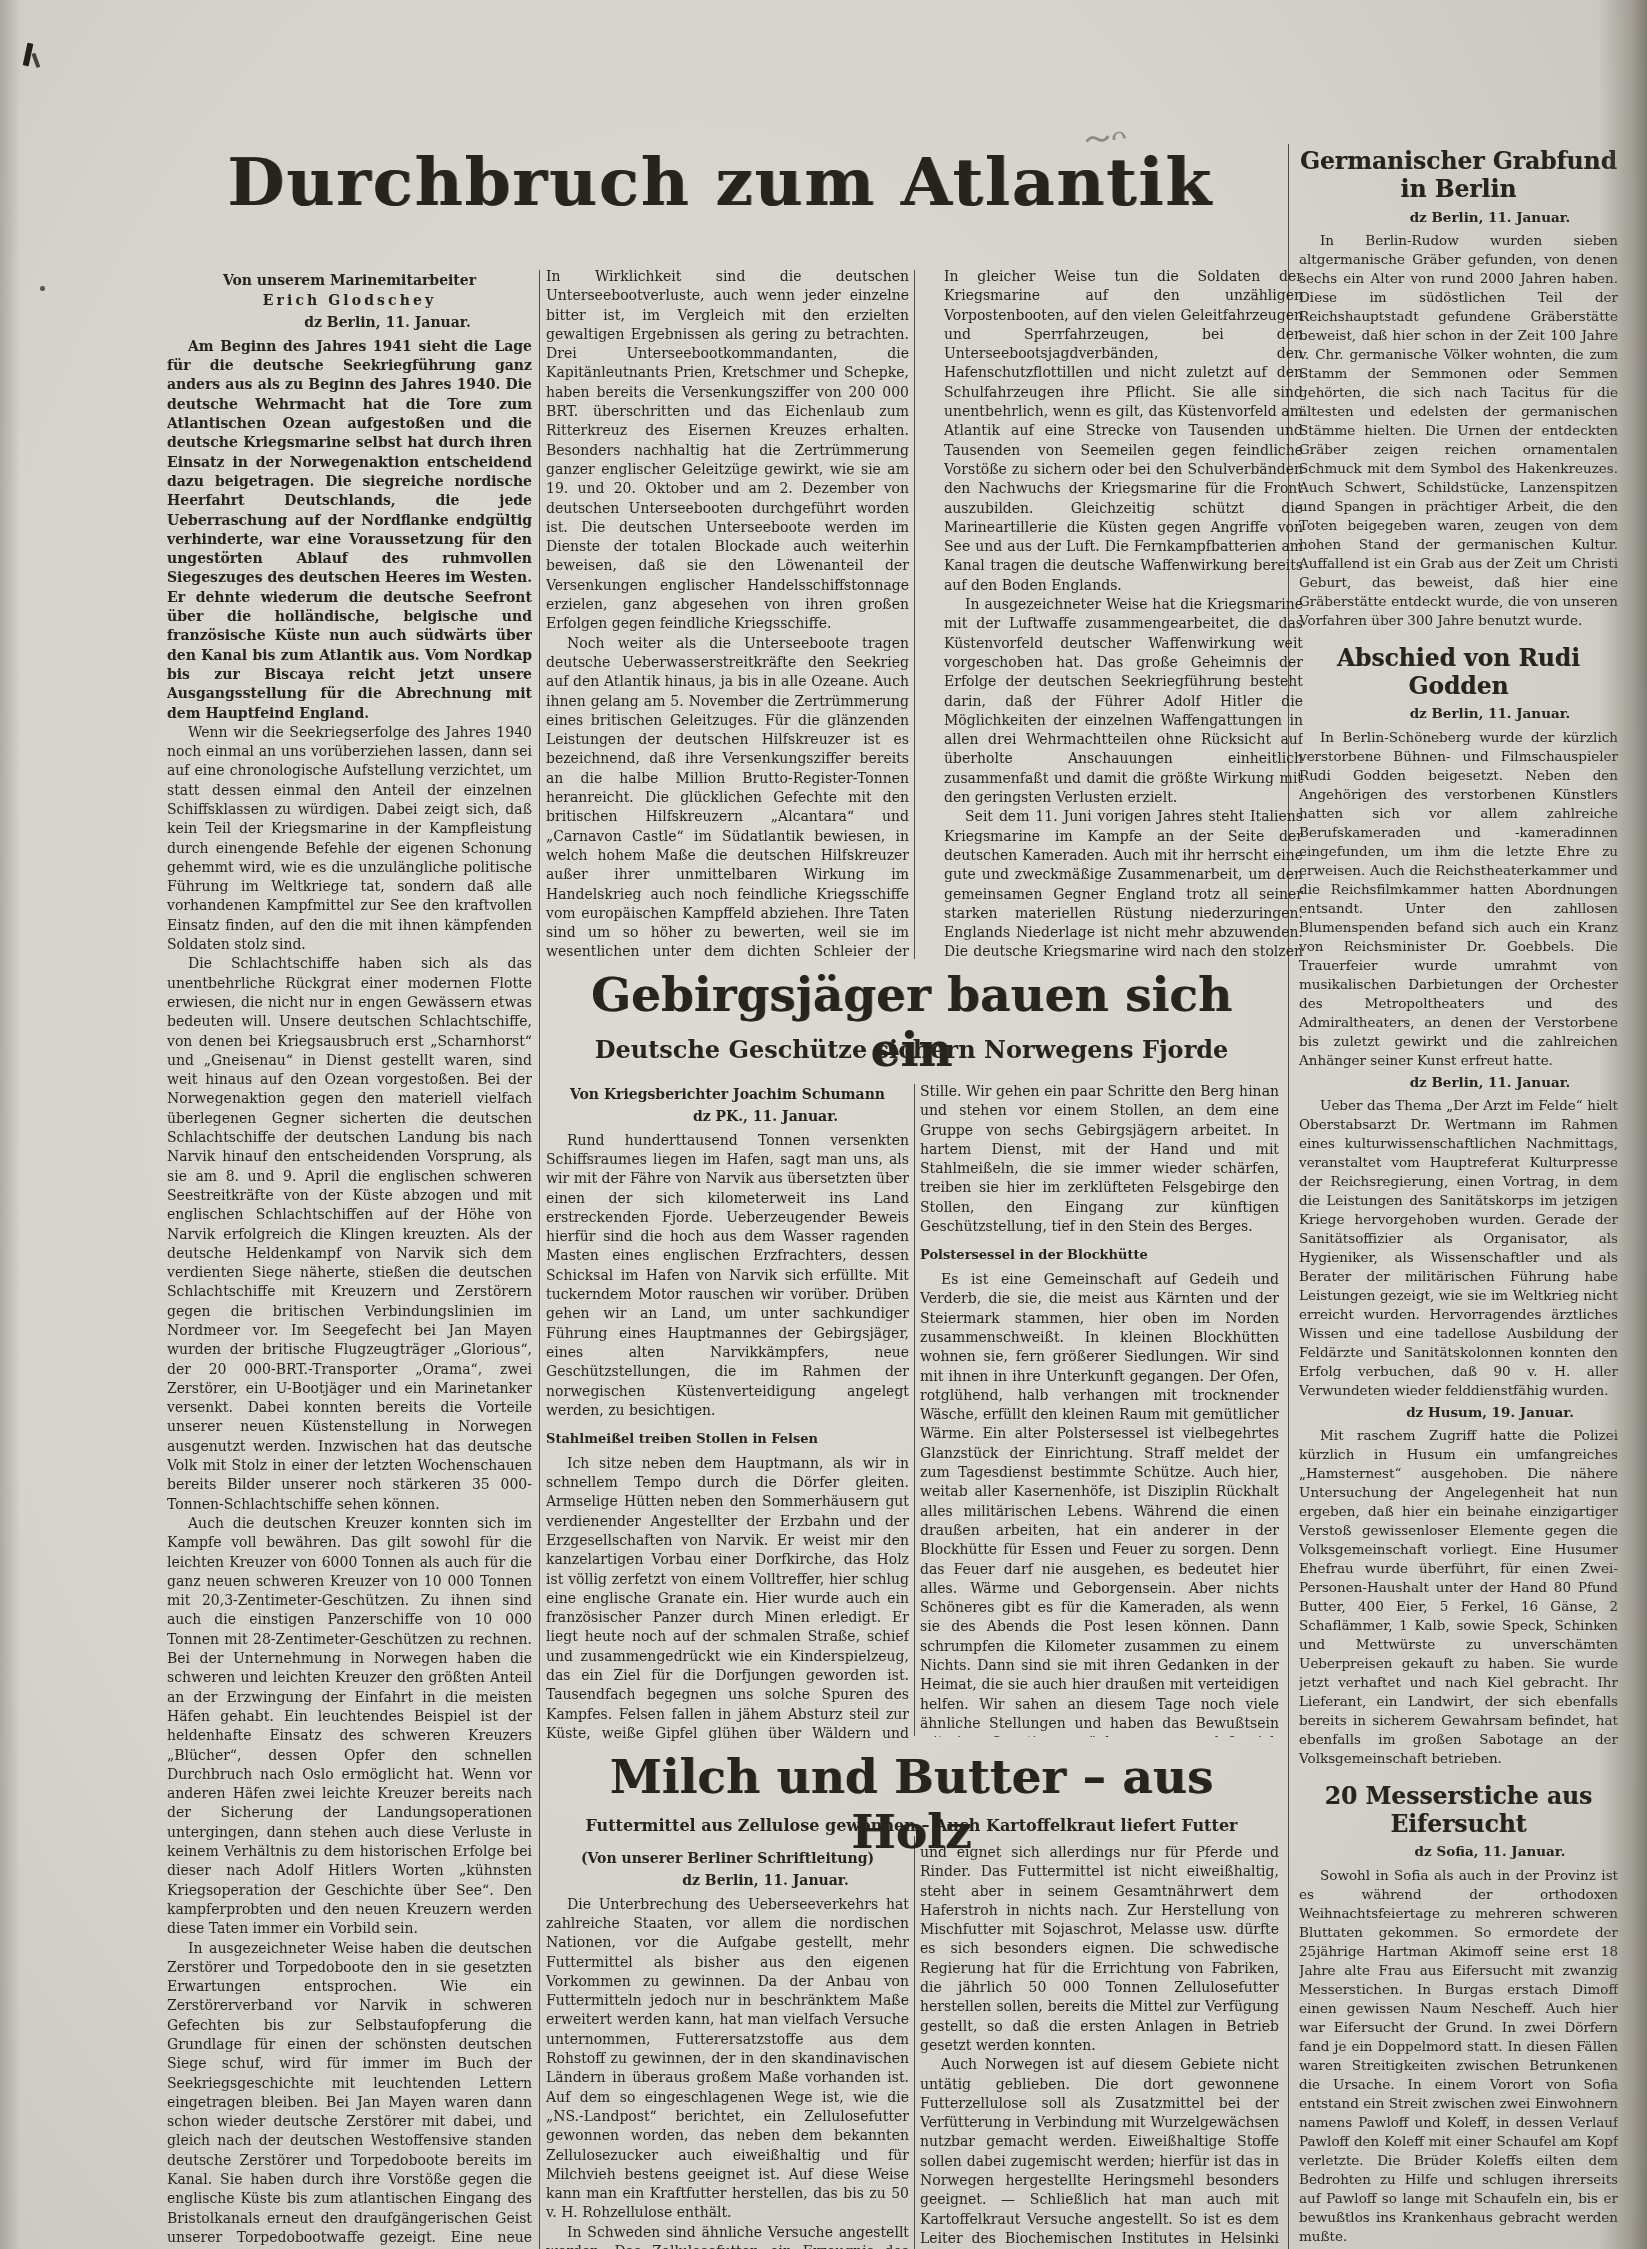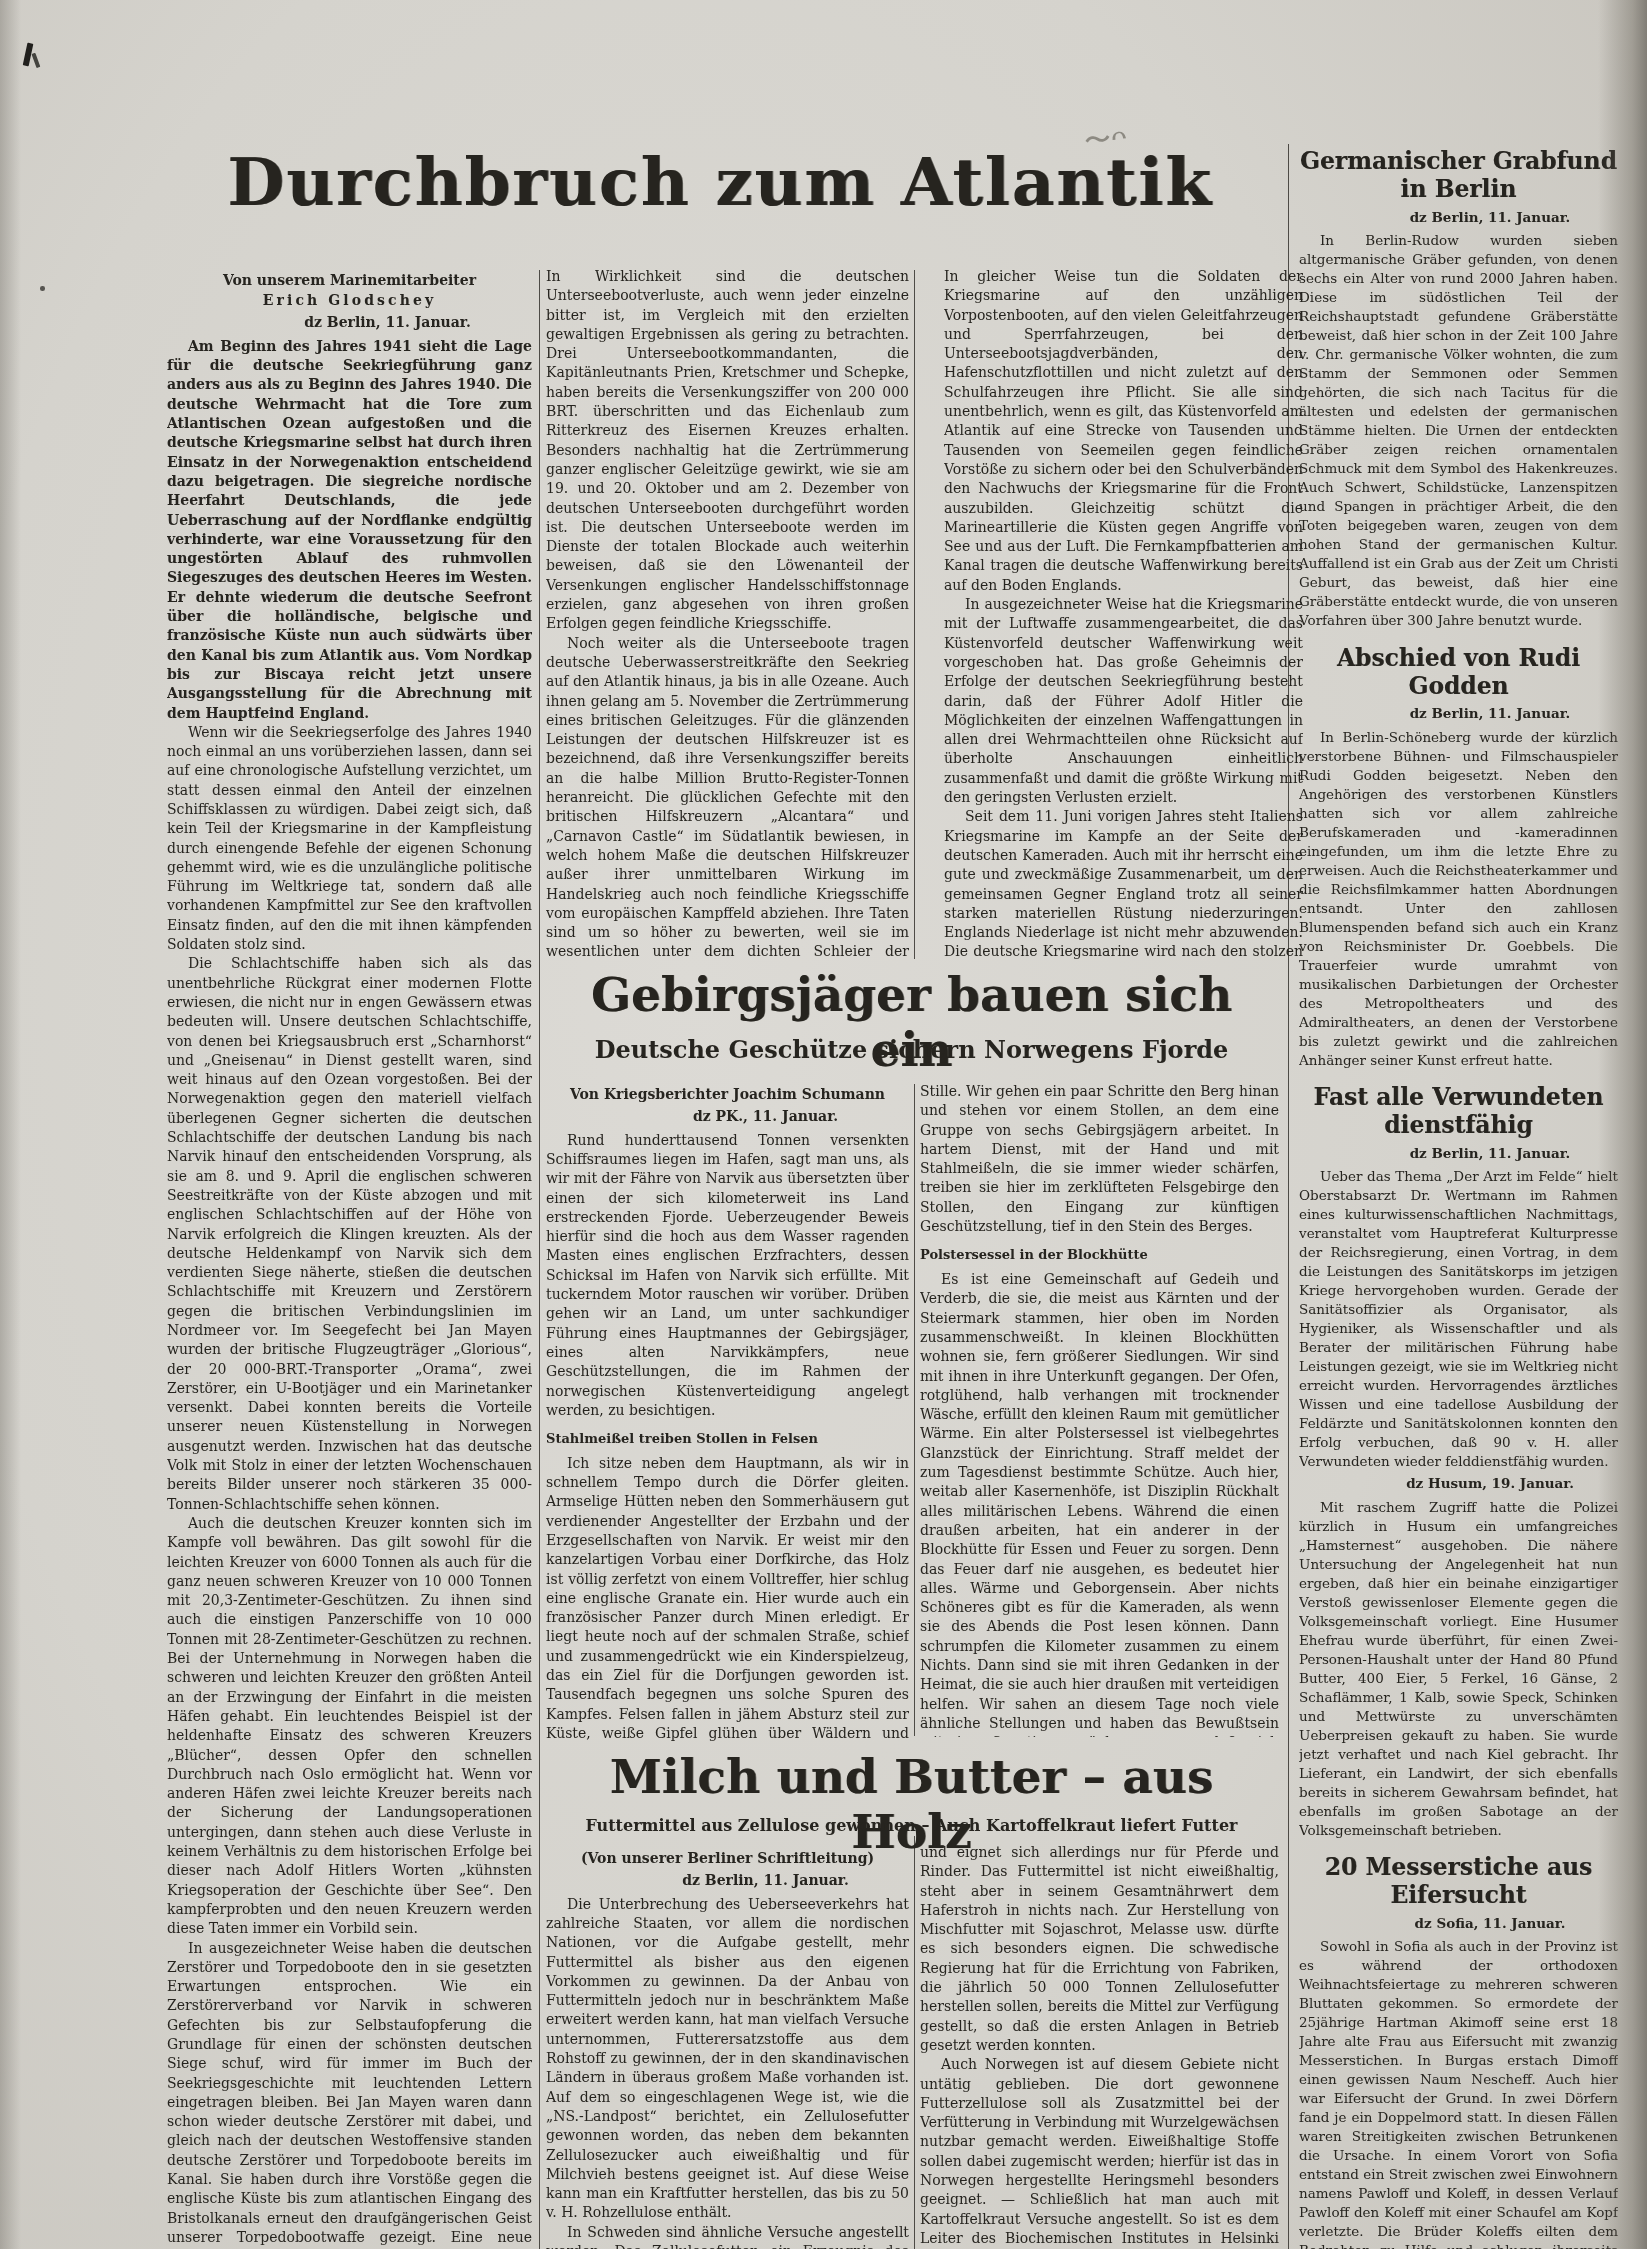--- a/index.html
+++ b/index.html
@@ -111,21 +111,20 @@
       <p class="para">Auch Norwegen ist auf diesem Gebiete nicht untätig geblieben. Die dort gewonnene Futterzellulose soll als Zusatzmittel bei der Verfütterung in Verbindung mit Wurzelgewächsen nutzbar gemacht werden. Eiweißhaltige Stoffe sollen dabei zugemischt werden; hierfür ist das in Norwegen hergestellte Heringsmehl besonders geeignet. — Schließlich hat man auch mit Kartoffelkraut Versuche angestellt. So ist es dem Leiter des Biochemischen Institutes in Helsinki gelungen, aus Kartoffelkraut nach einem neuen Verfahren ein brauchbares Futtermittel herzustellen. Die finnische Landwirtschaft beabsichtigt, in diesem Winter bereits 100 000 Tonnen Kartoffelkraut zu Futterzwecken zu verarbeiten, womit jährlich rund 60 Millionen Kraftfuttereinheiten gewonnen werden können, die vor allem der Milcherzeugung zugute kommen würden.</p>
     </div>
 
   <div id="sidebar" class="col">
       <h3 class="side-title">Germanischer Grabfund in Berlin</h3>
       <p class="para dateline">dz Berlin, 11. Januar.</p>
       <p class="para">In Berlin-Rudow wurden sieben altgermanische Gräber gefunden, von denen sechs ein Alter von rund 2000 Jahren haben. Diese im südöstlichen Teil der Reichshauptstadt gefundene Gräberstätte beweist, daß hier schon in der Zeit 100 Jahre v. Chr. germanische Völker wohnten, die zum Stamm der Semmonen oder Semmen gehörten, die sich nach Tacitus für die ältesten und edelsten der germanischen Stämme hielten. Die Urnen der entdeckten Gräber zeigen reichen ornamentalen Schmuck mit dem Symbol des Hakenkreuzes. Auch Schwert, Schildstücke, Lanzenspitzen und Spangen in prächtiger Arbeit, die den Toten beigegeben waren, zeugen von dem hohen Stand der germanischen Kultur. Auffallend ist ein Grab aus der Zeit um Christi Geburt, das beweist, daß hier eine Gräberstätte entdeckt wurde, die von unseren Vorfahren über 300 Jahre benutzt wurde.</p>
       <h3 class="side-title">Abschied von Rudi Godden</h3>
       <p class="para dateline">dz Berlin, 11. Januar.</p>
       <p class="para">In Berlin-Schöneberg wurde der kürzlich verstorbene Bühnen- und Filmschauspieler Rudi Godden beigesetzt. Neben den Angehörigen des verstorbenen Künstlers hatten sich vor allem zahlreiche Berufskameraden und -kameradinnen eingefunden, um ihm die letzte Ehre zu erweisen. Auch die Reichstheaterkammer und die Reichsfilmkammer hatten Abordnungen entsandt. Unter den zahllosen Blumenspenden befand sich auch ein Kranz von Reichsminister Dr. Goebbels. Die Trauerfeier wurde umrahmt von musikalischen Darbietungen der Orchester des Metropoltheaters und des Admiraltheaters, an denen der Verstorbene bis zuletzt gewirkt und die zahlreichen Anhänger seiner Kunst erfreut hatte.</p>
-      <h3 class="side-title">Fast alle Verwundeten dienstfähig</h3>
       <p class="para dateline">dz Berlin, 11. Januar.</p>
       <p class="para">Ueber das Thema „Der Arzt im Felde“ hielt Oberstabsarzt Dr. Wertmann im Rahmen eines kulturwissenschaftlichen Nachmittags, veranstaltet vom Hauptreferat Kulturpresse der Reichsregierung, einen Vortrag, in dem die Leistungen des Sanitätskorps im jetzigen Kriege hervorgehoben wurden. Gerade der Sanitätsoffizier als Organisator, als Hygieniker, als Wissenschaftler und als Berater der militärischen Führung habe Leistungen gezeigt, wie sie im Weltkrieg nicht erreicht wurden. Hervorragendes ärztliches Wissen und eine tadellose Ausbildung der Feldärzte und Sanitätskolonnen konnten den Erfolg verbuchen, daß 90 v. H. aller Verwundeten wieder felddienstfähig wurden.</p>
       <p class="para dateline">dz Husum, 19. Januar.</p>
       <p class="para">Mit raschem Zugriff hatte die Polizei kürzlich in Husum ein umfangreiches „Hamsternest“ ausgehoben. Die nähere Untersuchung der Angelegenheit hat nun ergeben, daß hier ein beinahe einzigartiger Verstoß gewissenloser Elemente gegen die Volksgemeinschaft vorliegt. Eine Husumer Ehefrau wurde überführt, für einen Zwei-Personen-Haushalt unter der Hand 80 Pfund Butter, 400 Eier, 5 Ferkel, 16 Gänse, 2 Schaflämmer, 1 Kalb, sowie Speck, Schinken und Mettwürste zu unverschämten Ueberpreisen gekauft zu haben. Sie wurde jetzt verhaftet und nach Kiel gebracht. Ihr Lieferant, ein Landwirt, der sich ebenfalls bereits in sicherem Gewahrsam befindet, hat ebenfalls im großen Sabotage an der Volksgemeinschaft betrieben.</p>
       <h3 class="side-title">20 Messerstiche aus Eifersucht</h3>
       <p class="para dateline">dz Sofia, 11. Januar.</p>
       <p class="para">Sowohl in Sofia als auch in der Provinz ist es während der orthodoxen Weihnachtsfeiertage zu mehreren schweren Bluttaten gekommen. So ermordete der 25jährige Hartman Akimoff seine erst 18 Jahre alte Frau aus Eifersucht mit zwanzig Messerstichen. In Burgas erstach Dimoff einen gewissen Naum Nescheff. Auch hier war Eifersucht der Grund. In zwei Dörfern fand je ein Doppelmord statt. In diesen Fällen waren Streitigkeiten zwischen Betrunkenen die Ursache. In einem Vorort von Sofia entstand ein Streit zwischen zwei Einwohnern namens Pawloff und Koleff, in dessen Verlauf Pawloff den Koleff mit einer Schaufel am Kopf verletzte. Die Brüder Koleffs eilten dem Bedrohten zu Hilfe und schlugen ihrerseits auf Pawloff so lange mit Schaufeln ein, bis er bewußtlos ins Krankenhaus gebracht werden mußte.</p>
     </div>
 
   <div class="scan-mark" style="left:25px;top:43px;width:6.3px;height:23.4px;transform:rotate(12deg);"></div>

